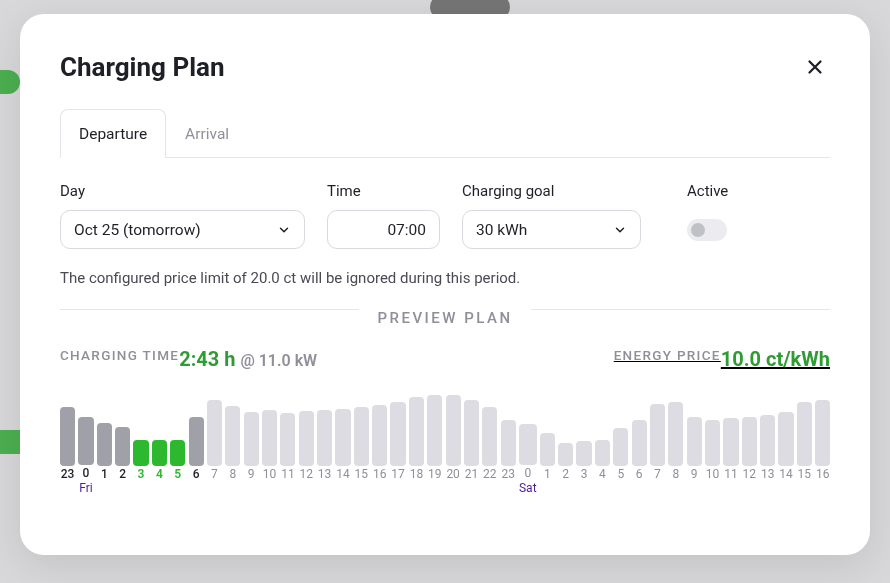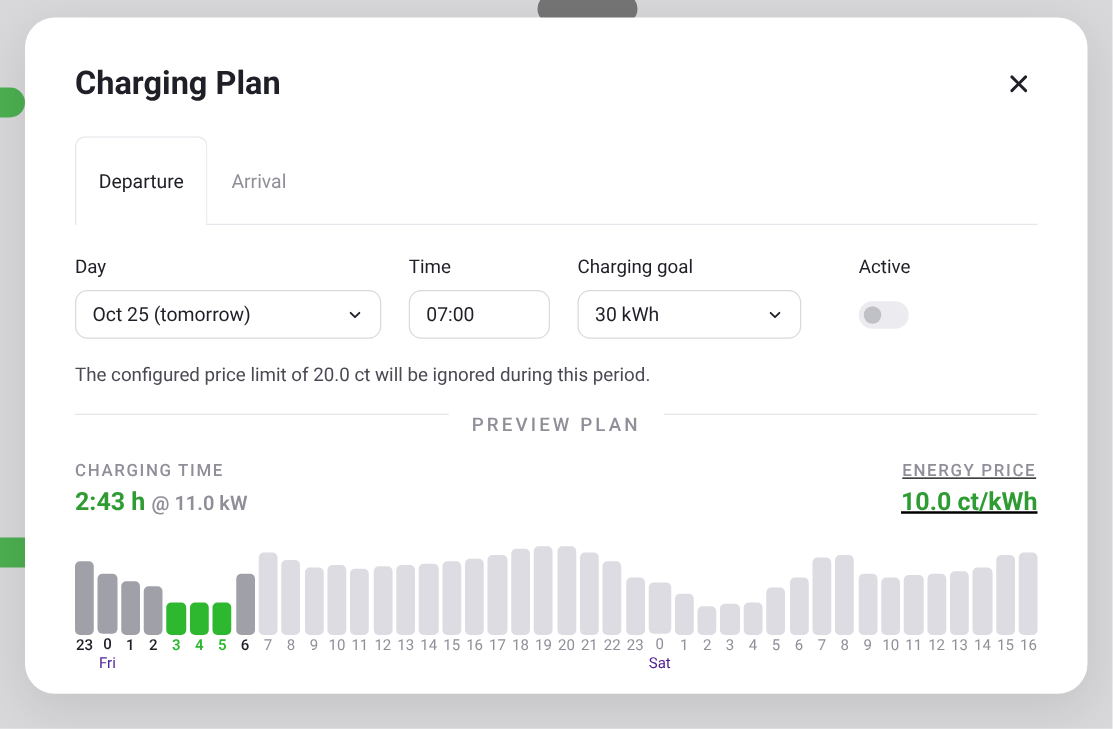--- a/index.html
+++ b/index.html
@@ -63,21 +63,21 @@
     }
     .close-btn svg { width: 22px; height: 22px; }
 
     .tabs {
       display: flex;
       border-bottom: 1px solid #e5e5eb;
       margin-bottom: 24px;
     }
 
     .tab {
-      padding: 26px 18px;
+      padding: 15px 18px;
       cursor: pointer;
       font-size: 15.5px;
       border: 1px solid transparent;
       border-bottom: none;
       position: relative;
       bottom: -1px;
     }
     .tab.active {
       color: #1f1f28;
       border-color: #e5e5eb;
@@ -171,21 +171,21 @@
       font-weight: 500;
     }
 
     .stats-row {
       display: flex;
       justify-content: space-between;
       margin-bottom: 14px;
     }
     .stat {
       display: flex;
-      flex-direction: column;
+      flex-direction: row;
     }
     .stat.right { text-align: center; text-decoration: underline; }
     .stat-label {
       font-size: 13.5px;
       letter-spacing: 1.3px;
       color: #8f8f99;
       font-weight: 500;
       margin-bottom: 4px;
     }
     .stat-value {
@@ -262,21 +262,21 @@
       <div class="control">
         <span>Oct 25 (tomorrow)</span>
         <svg viewBox="0 0 24 24" fill="none" stroke-width="2.5" stroke-linecap="round" stroke-linejoin="round">
             <polyline points="6 9 12 15 18 9"></polyline>
           </svg>
       </div>
     </div>
 
     <div class="form-group fg-time">
       <label class="form-label">Time</label>
-      <div class="control" style="justify-content:flex-start;">
+      <div class="control" style="justify-content:flex-end;">
         <span>07:00</span>
       </div>
     </div>
 
     <div class="form-group fg-goal">
       <label class="form-label">Charging goal</label>
       <div class="control">
         <span>30 kWh</span>
         <svg viewBox="0 0 24 24" fill="none" stroke-width="2.5" stroke-linecap="round" stroke-linejoin="round">
             <polyline points="6 9 12 15 18 9"></polyline>

